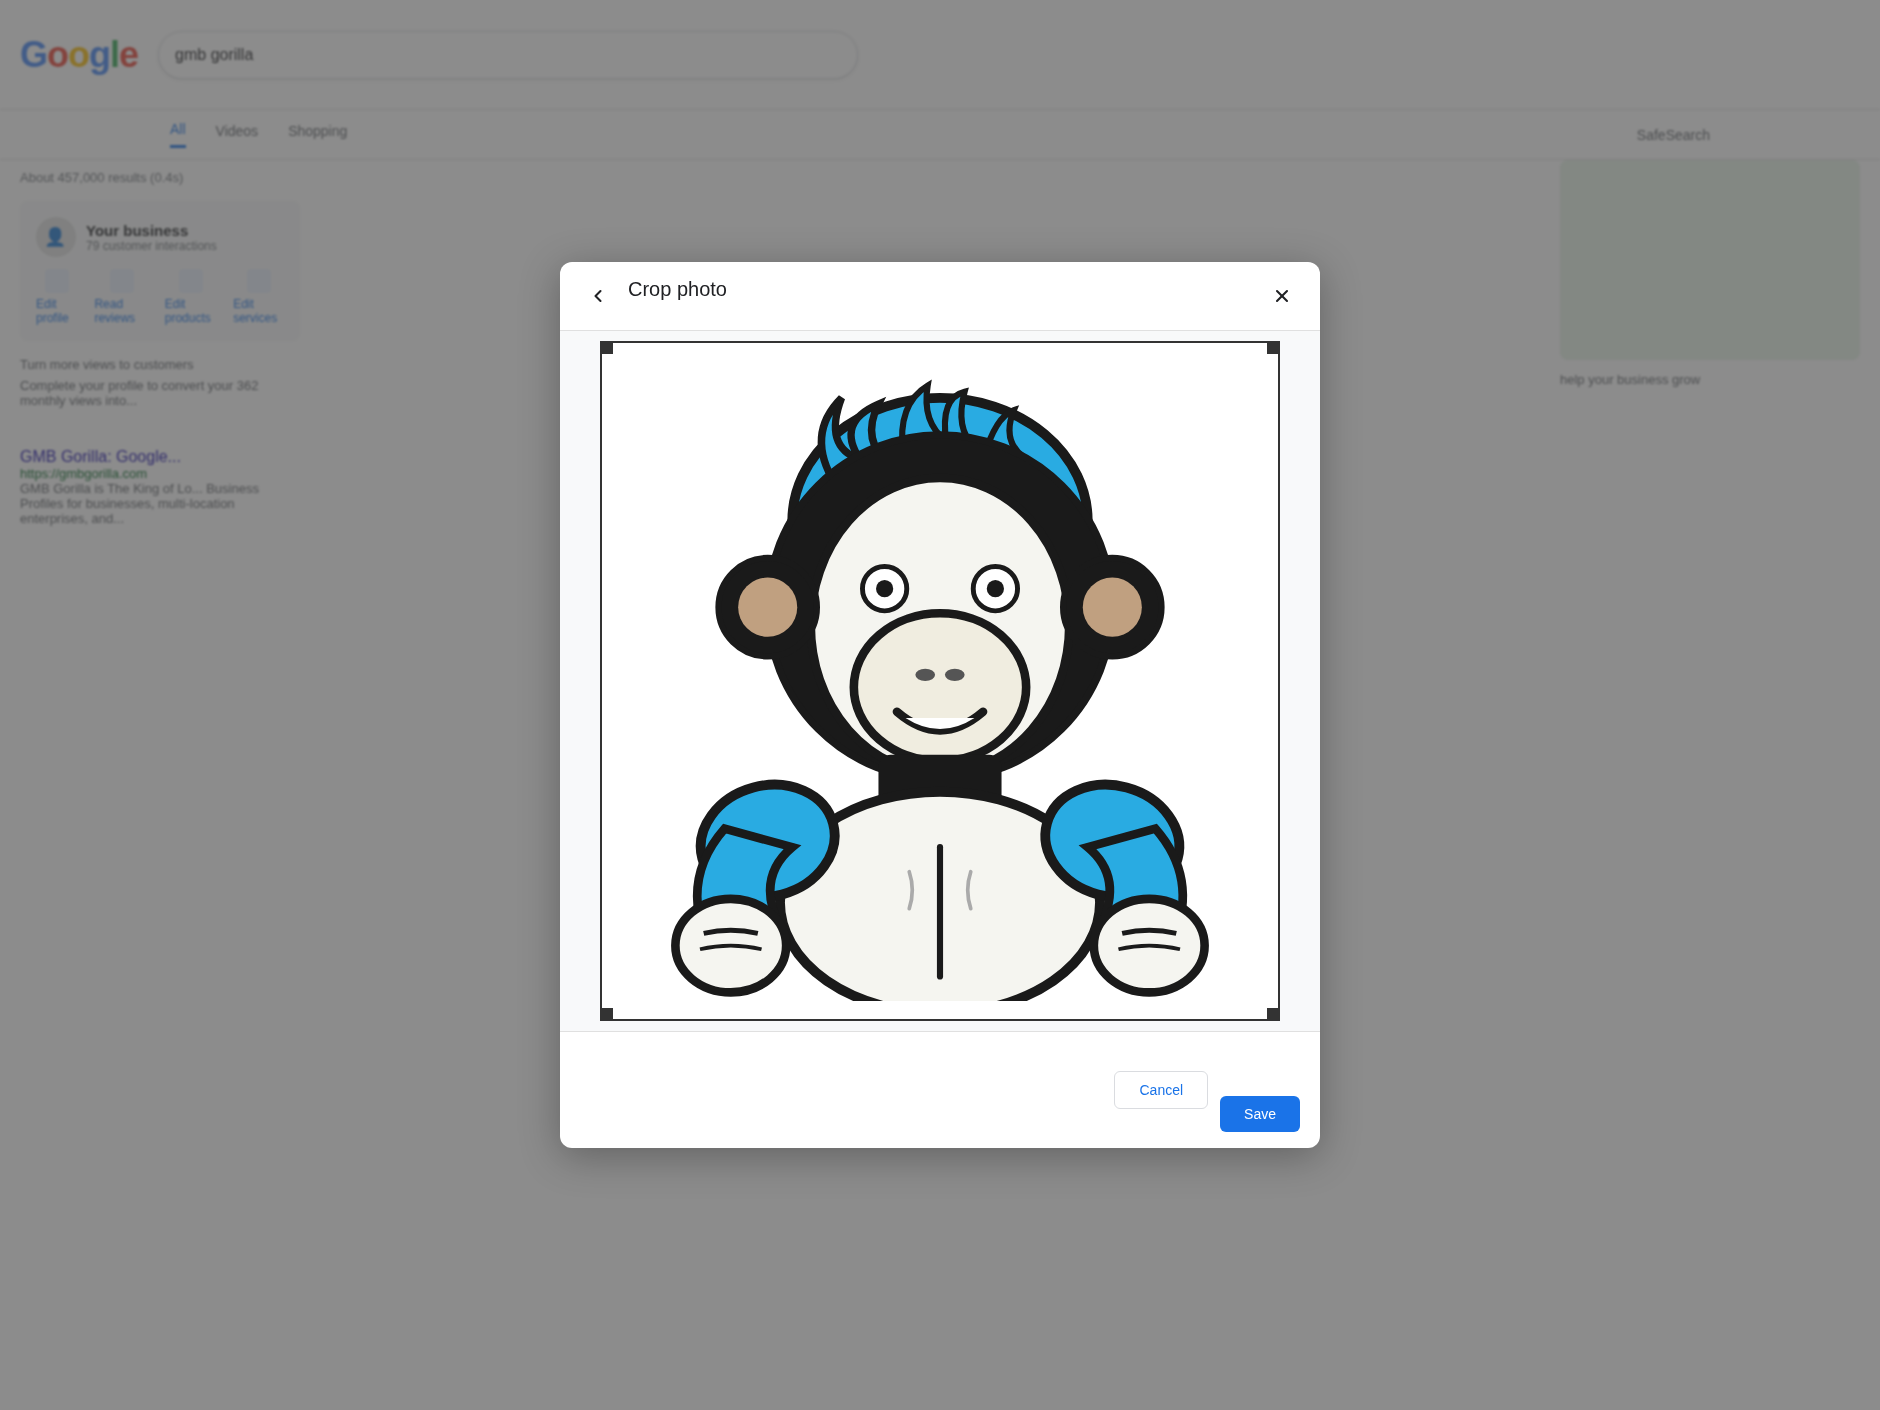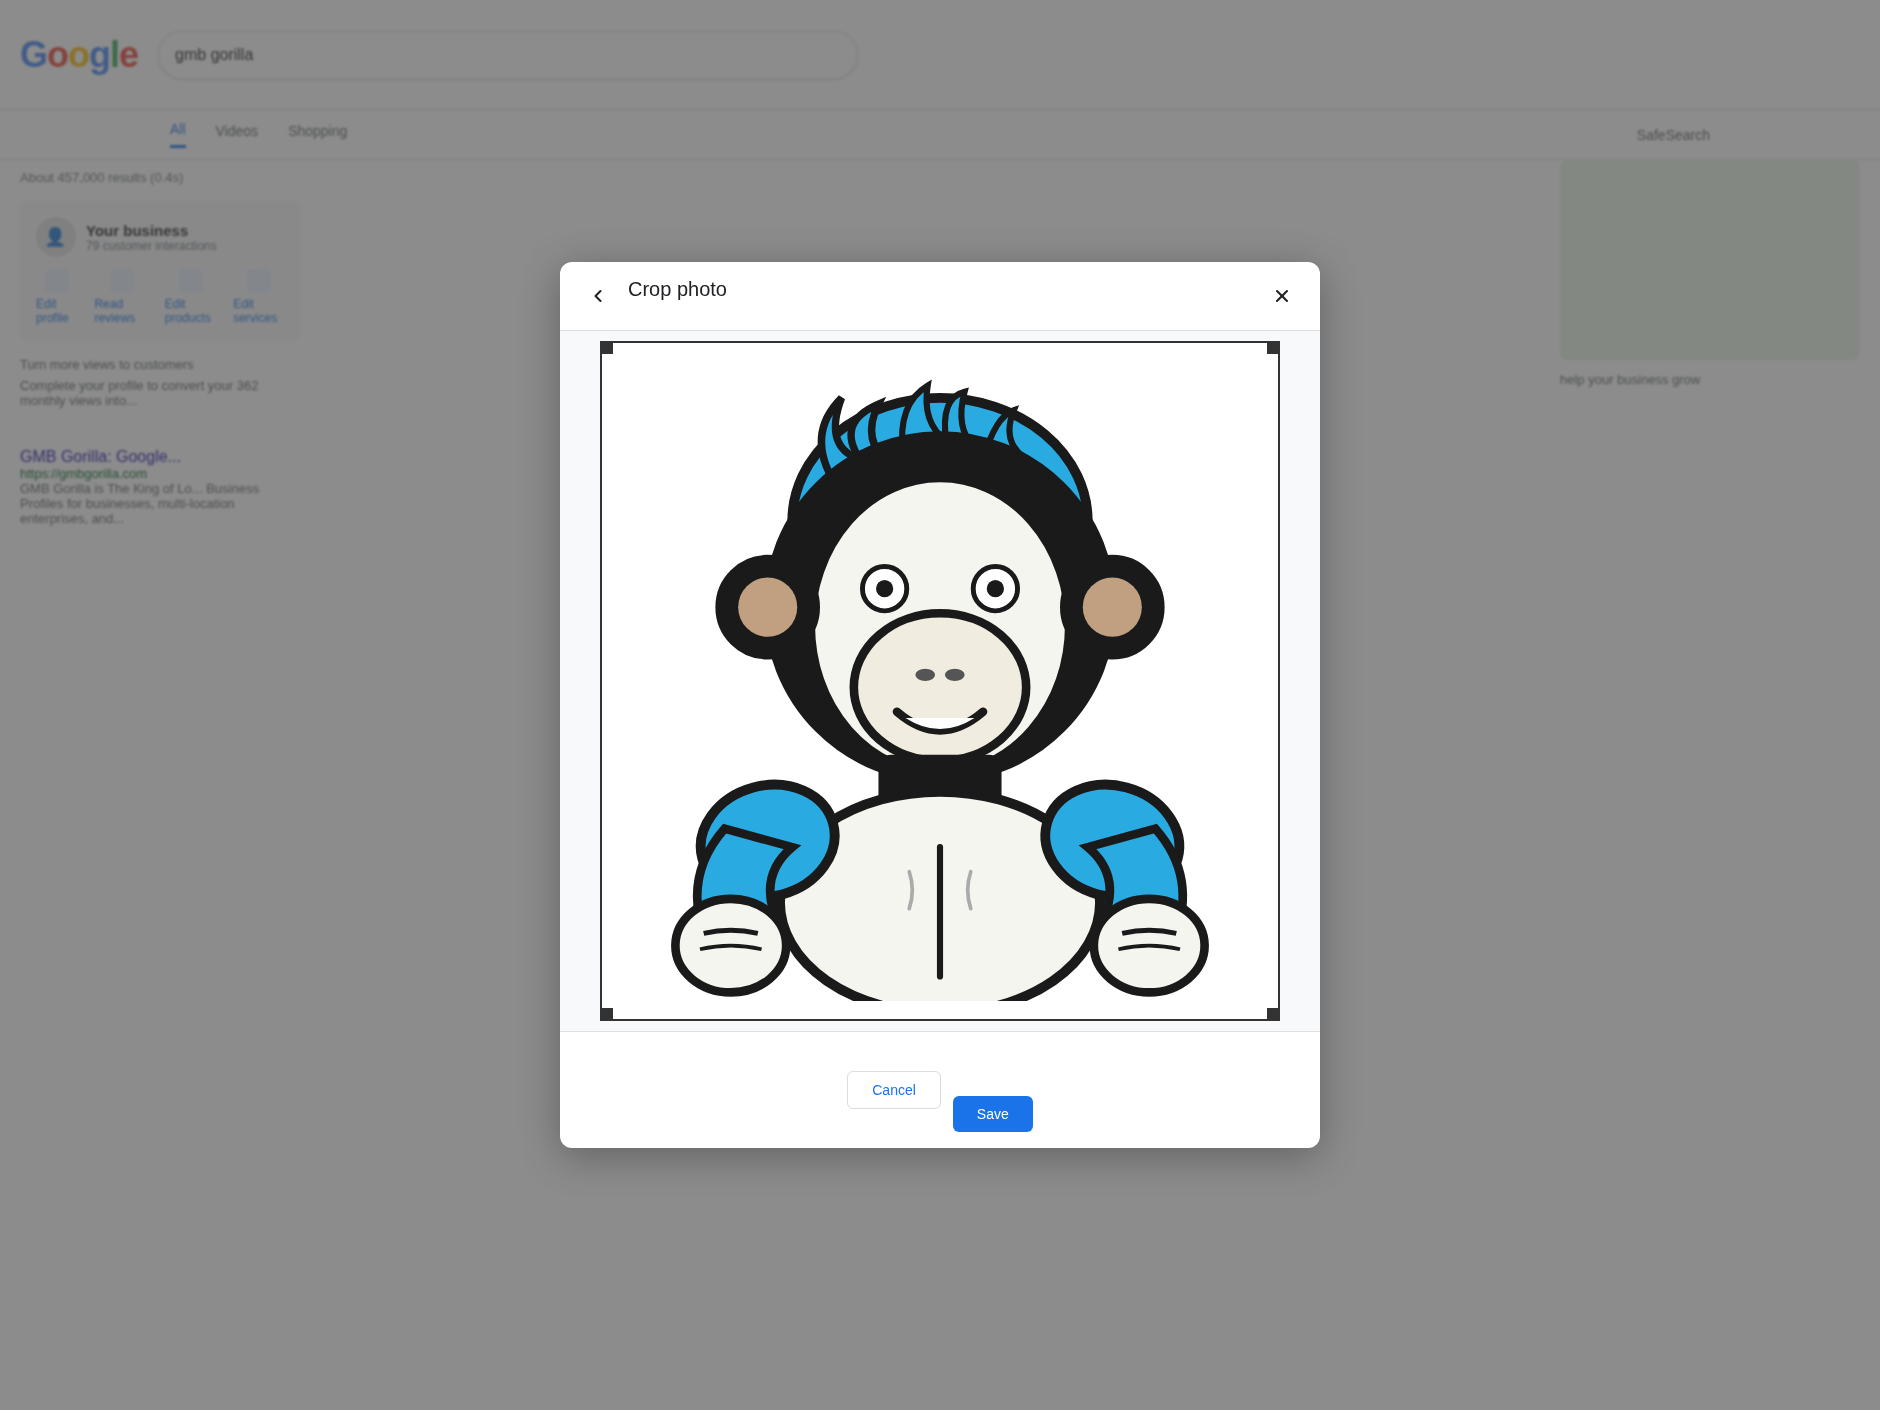--- a/index.html
+++ b/index.html
@@ -279,21 +279,21 @@
     
     .gorilla-svg {
       width: 620px;
       height: 640px;
     }
 
     
     .modal-footer {
       display: flex;
       align-items: center;
-      justify-content: center;
+      justify-content: flex-end;
       padding: 16px 20px;
       gap: 12px;
       border-top: 1px solid #e0e0e0;
     }
 
     .btn-cancel {
       padding: 10px 24px;
       border: 1px solid #dadce0;
       border-radius: 6px;
       background: #fff;

